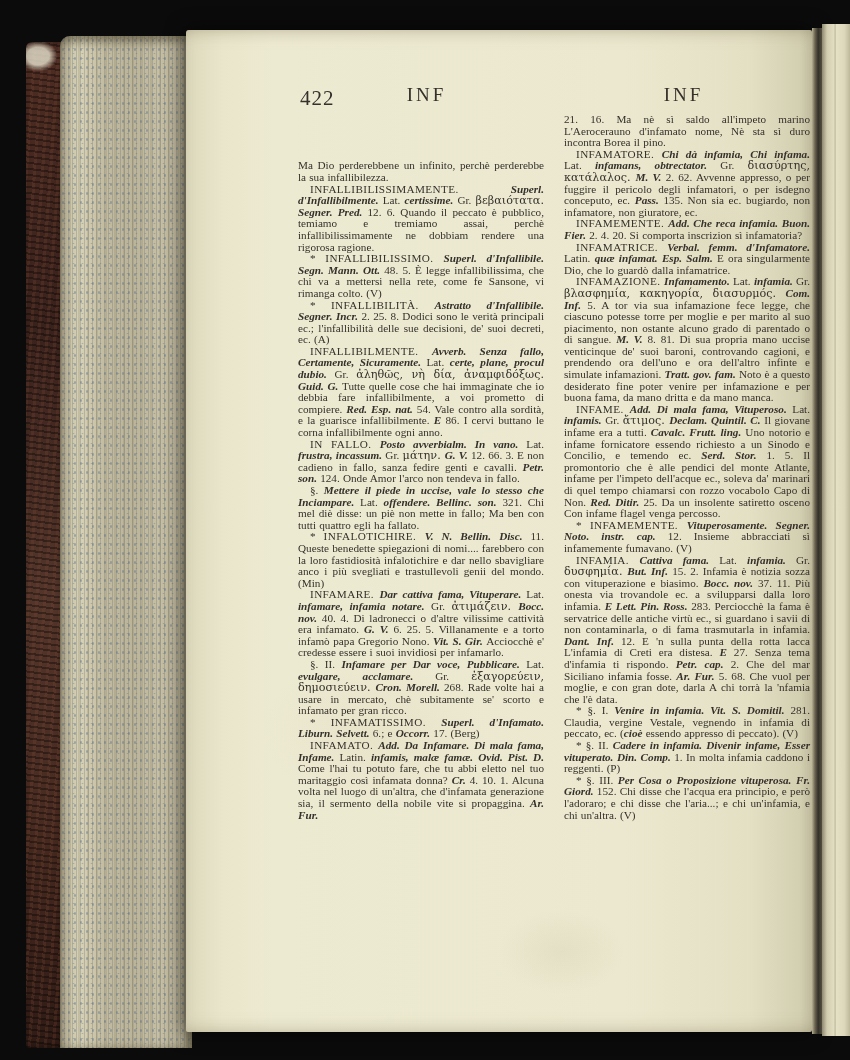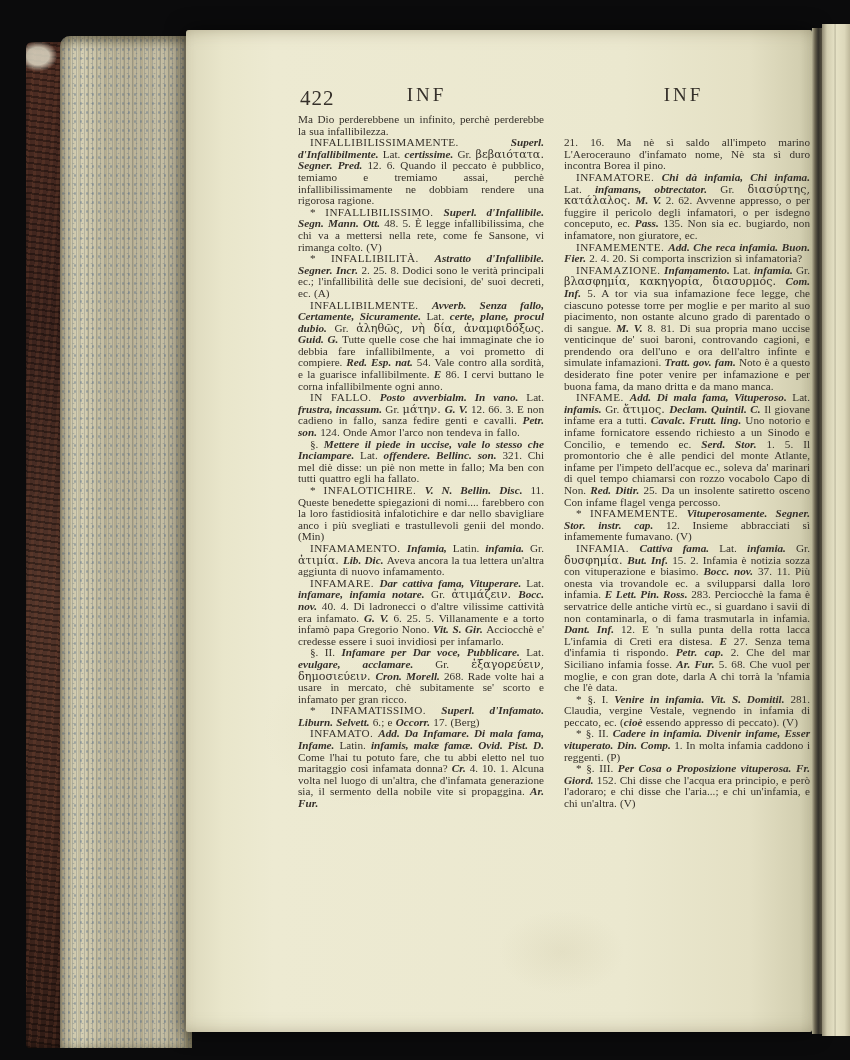--- a/index.html
+++ b/index.html
@@ -78,34 +78,34 @@
       <div class="cols">
         <div class="col">
             <p class="noindent"><span class="s-r">Ma Dio perderebbene un infinito, perchè perderebbe la sua infallibilezza.</span></p>
             <p><span class="s-c">INFALLIBILISSIMAMENTE. </span><span class="s-i">Superl. d'Infallibilmente. </span><span class="s-r">Lat. </span><span class="s-i">certissime. </span><span class="s-r">Gr. </span><span class="s-g">βεβαιότατα. </span><span class="s-i">Segner. Pred. </span><span class="s-r">12. 6. Quando il peccato è pubblico, temiamo e tremiamo assai, perchè infallibilissimamente ne dobbiam rendere una rigorosa ragione.</span></p>
             <p><span class="s-r">* </span><span class="s-c">INFALLIBILISSIMO. </span><span class="s-i">Superl. d'Infallibile. Segn. Mann. Ott. </span><span class="s-r">48. 5. È legge infallibilissima, che chi va a mettersi nella rete, come fe Sansone, vi rimanga colto. (V)</span></p>
             <p><span class="s-r">* </span><span class="s-c">INFALLIBILITÀ. </span><span class="s-i">Astratto d'Infallibile. Segner. Incr. </span><span class="s-r">2. 25. 8. Dodici sono le verità principali ec.; l'infallibilità delle sue decisioni, de' suoi decreti, ec. (A)</span></p>
             <p><span class="s-c">INFALLIBILMENTE. </span><span class="s-i">Avverb. Senza fallo, Certamente, Sicuramente. </span><span class="s-r">Lat. </span><span class="s-i">certe, plane, procul dubio. </span><span class="s-r">Gr. </span><span class="s-g">ἀληθῶς, νὴ δία, ἀναμφιδόξως. </span><span class="s-i">Guid. G. </span><span class="s-r">Tutte quelle cose che hai immaginate che io debbia fare infallibilmente, a voi prometto di compiere. </span><span class="s-i">Red. Esp. nat. </span><span class="s-r">54. Vale contro alla sordità, e la guarisce infallibilmente. </span><span class="s-i">E </span><span class="s-r">86. I cervi buttano le corna infallibilmente ogni anno.</span></p>
             <p><span class="s-c">IN FALLO. </span><span class="s-i">Posto avverbialm. In vano. </span><span class="s-r">Lat. </span><span class="s-i">frustra, incassum. </span><span class="s-r">Gr. </span><span class="s-g">μάτην. </span><span class="s-i">G. V. </span><span class="s-r">12. 66. 3. E non cadieno in fallo, sanza fedire genti e cavalli. </span><span class="s-i">Petr. son. </span><span class="s-r">124. Onde Amor l'arco non tendeva in fallo.</span></p>
             <p><span class="s-r">§. </span><span class="s-i">Mettere il piede in uccise, vale lo stesso che Inciampare. </span><span class="s-r">Lat. </span><span class="s-i">offendere. Bellinc. son. </span><span class="s-r">321. Chi mel diè disse: un piè non mette in fallo; Ma ben con tutti quattro egli ha fallato.</span></p>
             <p><span class="s-r">* </span><span class="s-c">INFALOTICHIRE. </span><span class="s-i">V. N. Bellin. Disc. </span><span class="s-r">11. Queste benedette spiegazioni di nomi.... farebbero con la loro fastidiosità infalotichire e dar nello sbavigliare anco i più svegliati e trastullevoli genii del mondo. (Min)</span></p>
-            <p><span class="s-c">INFAMAMENTO. </span><span class="s-i">Infamia, </span><span class="s-r">Latin. </span><span class="s-i">infamia. </span><span class="s-r">Gr. </span><span class="s-g">ἀτιμία. </span><span class="s-i">Lib. Dic. </span><span class="s-r">Aveva ancora la tua lettera un'altra aggiunta di nuovo infamamento.</span></p>
             <p><span class="s-c">INFAMARE. </span><span class="s-i">Dar cattiva fama, Vituperare. </span><span class="s-r">Lat. </span><span class="s-i">infamare, infamia notare. </span><span class="s-r">Gr. </span><span class="s-g">ἀτιμάζειν. </span><span class="s-i">Bocc. nov. </span><span class="s-r">40. 4. Di ladronecci o d'altre vilissime cattività era infamato. </span><span class="s-i">G. V. </span><span class="s-r">6. 25. 5. Villanamente e a torto infamò papa Gregorio Nono. </span><span class="s-i">Vit. S. Gir. </span><span class="s-r">Acciocchè e' credesse essere i suoi invidiosi per infamarlo.</span></p>
             <p><span class="s-r">§. II. </span><span class="s-i">Infamare per Dar voce, Pubblicare. </span><span class="s-r">Lat. </span><span class="s-i">evulgare, acclamare. </span><span class="s-r">Gr. </span><span class="s-g">ἐξαγορεύειν, δημοσιεύειν. </span><span class="s-i">Cron. Morell. </span><span class="s-r">268. Rade volte hai a usare in mercato, chè subitamente se' scorto e infamato per gran ricco.</span></p>
             <p><span class="s-r">* </span><span class="s-c">INFAMATISSIMO. </span><span class="s-i">Superl. d'Infamato. Liburn. Selvett. </span><span class="s-r">6.; e </span><span class="s-i">Occorr. </span><span class="s-r">17. (Berg)</span></p>
             <p><span class="s-c">INFAMATO. </span><span class="s-i">Add. Da Infamare. Di mala fama, Infame. </span><span class="s-r">Latin. </span><span class="s-i">infamis, malæ famæ. Ovid. Pist. D. </span><span class="s-r">Come l'hai tu potuto fare, che tu abbi eletto nel tuo maritaggio così infamata donna? </span><span class="s-i">Cr. </span><span class="s-r">4. 10. 1. Alcuna volta nel luogo di un'altra, che d'infamata generazione sia, il sermento della nobile vite si propaggina. </span><span class="s-i">Ar. Fur.</span></p>
           </div>
         <div class="divider"></div>
         <div class="col">
             <p class="noindent"><span class="s-r">21. 16. Ma nè sì saldo all'impeto marino L'Aerocerauno d'infamato nome, Nè sta sì duro incontra Borea il pino.</span></p>
             <p><span class="s-c">INFAMATORE. </span><span class="s-i">Chi dà infamia, Chi infama. </span><span class="s-r">Lat. </span><span class="s-i">infamans, obtrectator. </span><span class="s-r">Gr. </span><span class="s-g">διασύρτης, κατάλαλος. </span><span class="s-i">M. V. </span><span class="s-r">2. 62. Avvenne appresso, o per fuggire il pericolo degli infamatori, o per isdegno conceputo, ec. </span><span class="s-i">Pass. </span><span class="s-r">135. Non sia ec. bugiardo, non infamatore, non giuratore, ec.</span></p>
             <p><span class="s-c">INFAMEMENTE. </span><span class="s-i">Add. Che reca infamia. Buon. Fier. </span><span class="s-r">2. 4. 20. Si comporta inscrizion sì infamatoria?</span></p>
+            <p><span class="s-c">INFAMATRICE. </span><span class="s-i">Verbal. femm. d'Infamatore. </span><span class="s-r">Latin. </span><span class="s-i">quæ infamat. Esp. Salm. </span><span class="s-r">E ora singularmente Dio, che lo guardò dalla infamatrice.</span></p>
             <p><span class="s-c">INFAMAZIONE. </span><span class="s-i">Infamamento. </span><span class="s-r">Lat. </span><span class="s-i">infamia. </span><span class="s-r">Gr. </span><span class="s-g">βλασφημία, κακηγορία, διασυρμός. </span><span class="s-i">Com. Inf. </span><span class="s-r">5. A tor via sua infamazione fece legge, che ciascuno potesse torre per moglie e per marito al suo piacimento, non ostante alcuno grado di parentado o di sangue. </span><span class="s-i">M. V. </span><span class="s-r">8. 81. Di sua propria mano uccise venticinque de' suoi baroni, controvando cagioni, e prendendo ora dell'uno e ora dell'altro infinte e simulate infamazioni. </span><span class="s-i">Tratt. gov. fam. </span><span class="s-r">Noto è a questo desiderato fine poter venire per infamazione e per buona fama, da mano dritta e da mano manca.</span></p>
             <p><span class="s-c">INFAME. </span><span class="s-i">Add. Di mala fama, Vituperoso. </span><span class="s-r">Lat. </span><span class="s-i">infamis. </span><span class="s-r">Gr. </span><span class="s-g">ἄτιμος. </span><span class="s-i">Declam. Quintil. C. </span><span class="s-r">Il giovane infame era a tutti. </span><span class="s-i">Cavalc. Frutt. ling. </span><span class="s-r">Uno notorio e infame fornicatore essendo richiesto a un Sinodo e Concilio, e temendo ec. </span><span class="s-i">Serd. Stor. </span><span class="s-r">1. 5. Il promontorio che è alle pendici del monte Atlante, infame per l'impeto dell'acque ec., soleva da' marinari di quel tempo chiamarsi con rozzo vocabolo Capo di Non. </span><span class="s-i">Red. Ditir. </span><span class="s-r">25. Da un insolente satiretto osceno Con infame flagel venga percosso.</span></p>
-            <p><span class="s-r">* </span><span class="s-c">INFAMEMENTE. </span><span class="s-i">Vituperosamente. Segner. Stor. instr. cap. </span><span class="s-r">12. Insieme abbracciati sì infamemente fumavano. (V)</span></p>
+            <p><span class="s-r">* </span><span class="s-c">INFAMEMENTE. </span><span class="s-i">Vituperosamente. Segner. Noto. instr. cap. </span><span class="s-r">12. Insieme abbracciati sì infamemente fumavano. (V)</span></p>
             <p><span class="s-c">INFAMIA. </span><span class="s-i">Cattiva fama. </span><span class="s-r">Lat. </span><span class="s-i">infamia. </span><span class="s-r">Gr. </span><span class="s-g">δυσφημία. </span><span class="s-i">But. Inf. </span><span class="s-r">15. 2. Infamia è notizia sozza con vituperazione e biasimo. </span><span class="s-i">Bocc. nov. </span><span class="s-r">37. 11. Più onesta via trovandole ec. a svilupparsi dalla loro infamia. </span><span class="s-i">E Lett. Pin. Ross. </span><span class="s-r">283. Perciocchè la fama è servatrice delle antiche virtù ec., si guardano i savii di non contaminarla, o di fama trasmutarla in infamia. </span><span class="s-i">Dant. Inf. </span><span class="s-r">12. E 'n sulla punta della rotta lacca L'infamia di Creti era distesa. </span><span class="s-i">E </span><span class="s-r">27. Senza tema d'infamia ti rispondo. </span><span class="s-i">Petr. cap. </span><span class="s-r">2. Che del mar Siciliano infamia fosse. </span><span class="s-i">Ar. Fur. </span><span class="s-r">5. 68. Che vuol per moglie, e con gran dote, darla A chi torrà la 'nfamia che l'è data.</span></p>
             <p><span class="s-r">* §. I. </span><span class="s-i">Venire in infamia. Vit. S. Domitil. </span><span class="s-r">281. Claudia, vergine Vestale, vegnendo in infamia di peccato, ec. (</span><span class="s-i">cioè </span><span class="s-r">essendo appresso di peccato). (V)</span></p>
             <p><span class="s-r">* §. II. </span><span class="s-i">Cadere in infamia. Divenir infame, Esser vituperato. Din. Comp. </span><span class="s-r">1. In molta infamia caddono i reggenti. (P)</span></p>
             <p><span class="s-r">* §. III. </span><span class="s-i">Per Cosa o Proposizione vituperosa. Fr. Giord. </span><span class="s-r">152. Chi disse che l'acqua era principio, e però l'adoraro; e chi disse che l'aria...; e chi un'infamia, e chi un'altra. (V)</span></p>
           </div>
       </div>
     </div>
   </div>
 
   <div class="gutter"></div>

